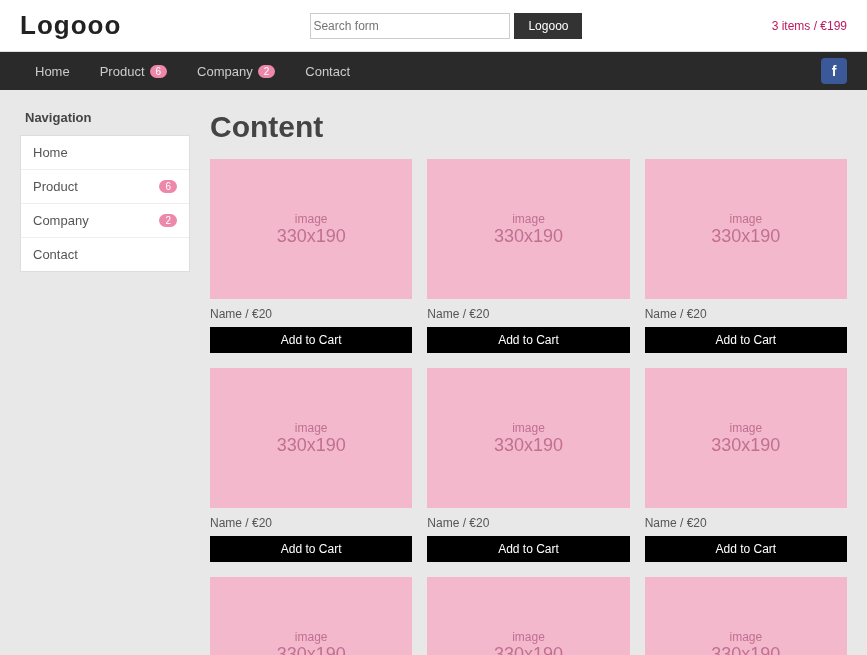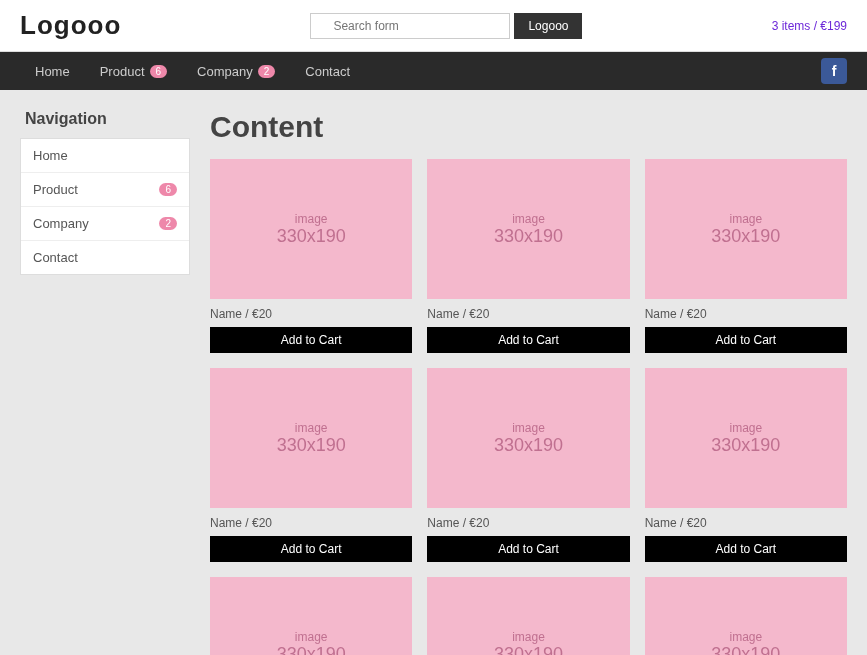--- a/index.html
+++ b/index.html
@@ -35,37 +35,37 @@
       color: #222;
       letter-spacing: 1px;
     }
     .search-area {
       display: flex;
       align-items: center;
       gap: 4px;
     }
     .search-input {
       border: 1px solid #ccc;
-      padding: 5px 22px;
+      padding: 5px 2px;
       width: 200px;
       font-size: 12px;
       color: #999;
       outline: none;
     }
     .search-button {
       background: #333;
       color: #fff;
       border: none;
       padding: 6px 14px;
       font-size: 12px;
       cursor: pointer;
     }
     .cart-info {
       font-size: 12px;
-      color: #6d28d9;
+      color: #be185d;
     }
 
     
     .navbar {
       background: #2a2a2a;
       display: flex;
       align-items: center;
       padding: 0 20px;
       height: 38px;
     }
@@ -112,21 +112,21 @@
       padding: 20px;
       gap: 20px;
     }
 
     
     .sidebar {
       width: 170px;
       flex-shrink: 0;
     }
     .sidebar-title {
-      font-size: 16px;
+      font-size: 13px;
       font-weight: bold;
       color: #444;
       margin-bottom: 10px;
       padding-left: 5px;
     }
     .sidebar-items {
       background: #fff;
       border: 1px solid #ddd;
     }
     .sidebar-item {

